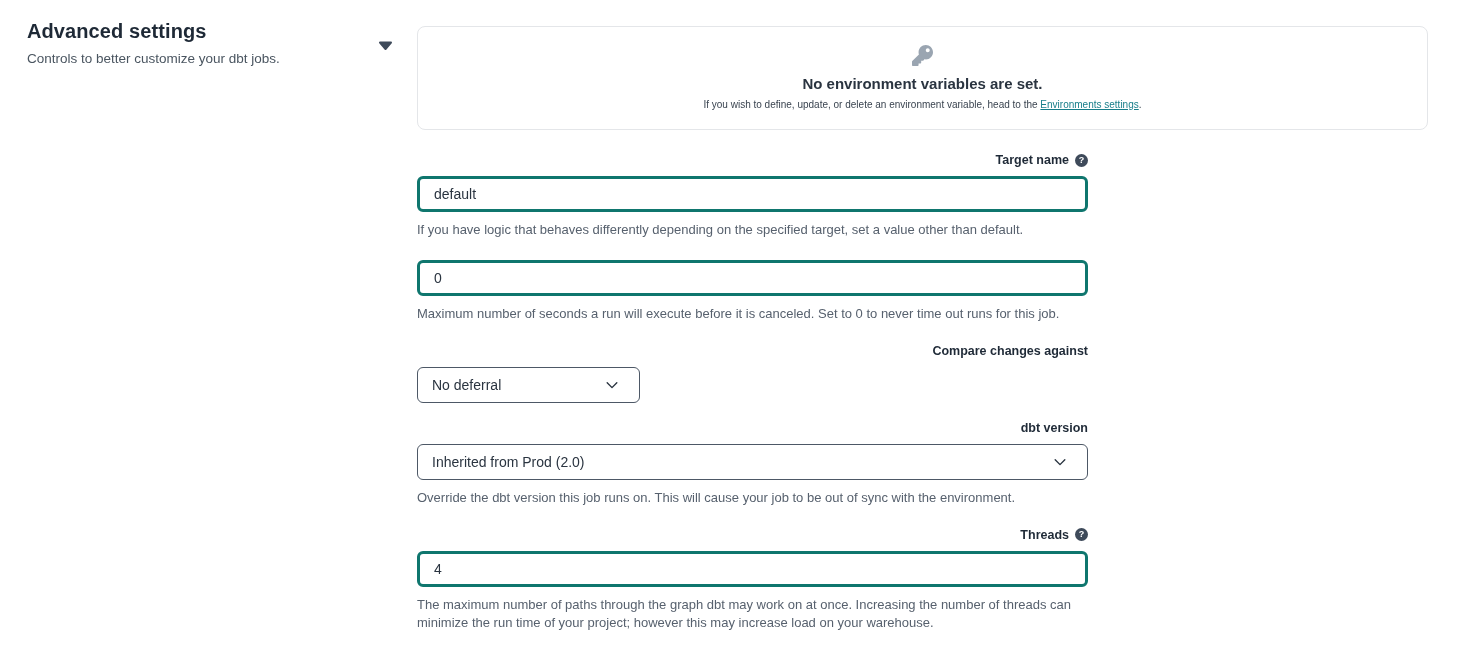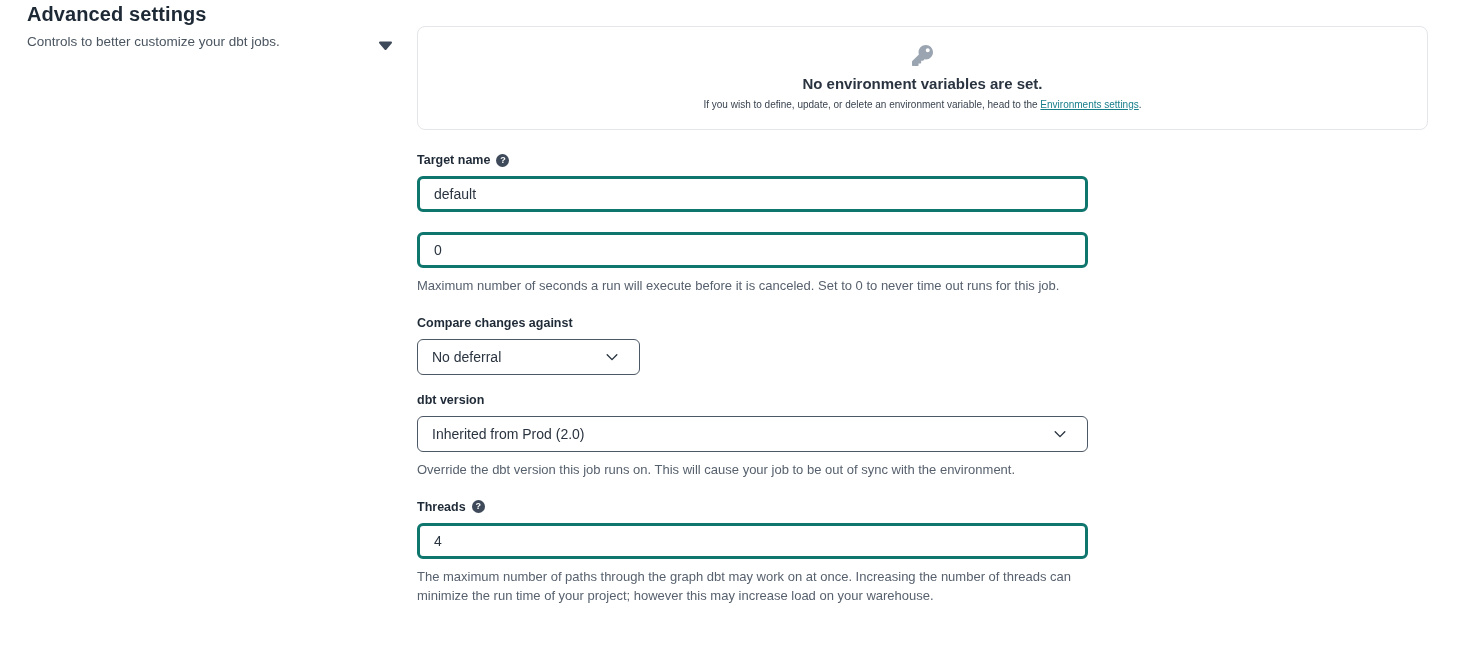--- a/index.html
+++ b/index.html
@@ -6,21 +6,21 @@
   html, body {
     width: 1458px; height: 659px;
     background: #ffffff;
     font-family: "Liberation Sans", sans-serif;
     overflow: hidden;
     position: relative;
     color: #1f2a37;
   }
 
   
-  .page-header { position: absolute; left: 27px; top: 3px; width: 340px; }
+  .page-header { position: absolute; left: 27px; top: 20px; width: 340px; }
   .page-header h1 {
     font-size: 20px; font-weight: 700; color: #1e2936; letter-spacing: 0.1px;
   }
   .page-header p {
     margin-top: 8px; font-size: 13.5px; color: #4a5560;
   }
   .collapse-toggle {
     position: absolute; left: 377px; top: 39px;
     width: 16px; height: 14px; cursor: pointer;
     display: flex; align-items: center; justify-content: center;
@@ -42,21 +42,21 @@
   .env-desc { margin-top: 7px; font-size: 10px; color: #3a4450; }
   .env-desc a {
     color: #177e8a; text-decoration: underline; cursor: pointer;
   }
 
   
   .form { margin-top: 23px; width: 671px; }
   .field { margin-bottom: 20px; }
   .field.no-helper { margin-bottom: 18px; }
   .label-row {
-    display: flex; align-items: center; gap: 6px; margin-bottom: 9px;
+    display: flex; align-items: center; gap: 6px; margin-bottom: 9px; justify-content: flex-end;
   }
   .field-label {
     font-size: 12.5px; font-weight: 700; color: #1f2a37;
   }
   .help-icon {
     width: 13px; height: 13px; border-radius: 50%;
     background: #3e4a5a; color: #ffffff;
     font-size: 9px; font-weight: 700; line-height: 13px;
     text-align: center; display: inline-block; cursor: pointer;
   }
@@ -110,20 +110,21 @@
   </div>
 
   <div class="form">
 
     <div class="field">
       <div class="label-row">
         <span class="field-label">Target name</span>
         <span class="help-icon">?</span>
       </div>
       <input class="text-input" type="text" value="default" style="">
+      <div class="helper">If you have logic that behaves differently depending on the specified target, set a value other than default.</div>
     </div>
 
     <div class="field">
       <input class="text-input" type="text" value="0" style="">
       <div class="helper">Maximum number of seconds a run will execute before it is canceled. Set to 0 to never time out runs for this job.</div>
     </div>
 
     <div class="field no-helper">
       <div class="label-row">
         <span class="field-label">Compare changes against</span>

